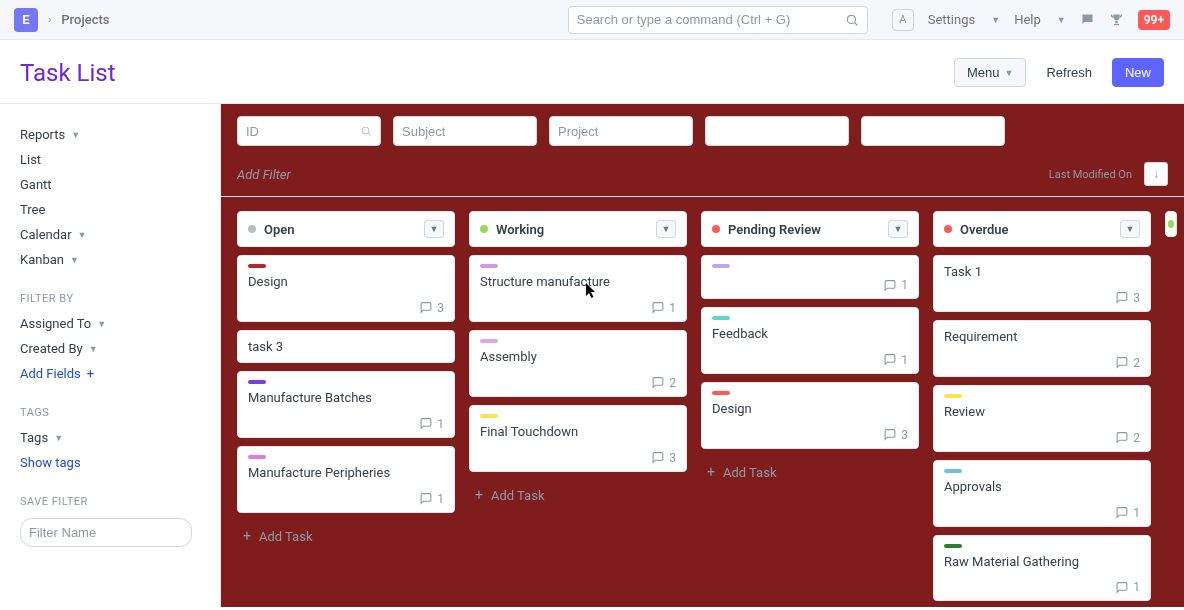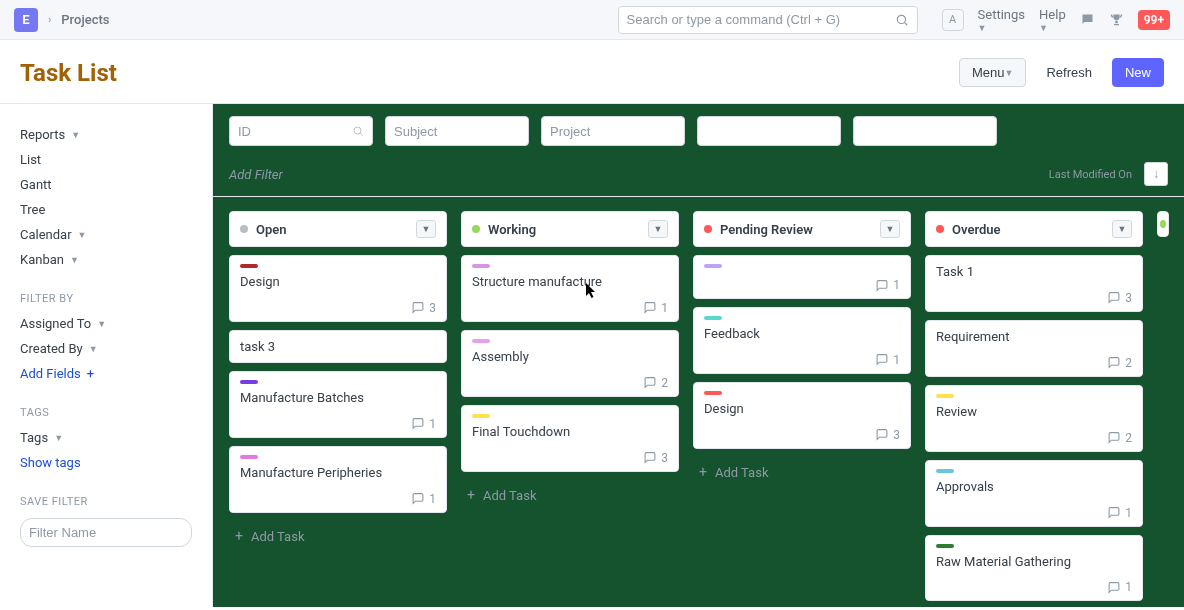--- a/index.html
+++ b/index.html
@@ -49,39 +49,39 @@
     flex:1; border:none; outline:none; font-size:13px; background:transparent;
     color:#36414c;
   }
   .searchbox input::placeholder { color:#8d99a6; }
   .searchbox .mag { color:#8d99a6; }
   .top-right { display:flex; align-items:center; gap:14px; margin-left:14px; color:#6c7680; }
   .avatar-sq {
     width:22px;height:22px;border:1px solid #d1d8dd;border-radius:4px;
     display:flex;align-items:center;justify-content:center;color:#8d99a6;font-size:11px;
   }
-  .top-right .menu { display:flex;align-items:flex-start;gap:1px;cursor:pointer;flex-direction:column; }
+  .top-right .menu { display:flex;align-items:center;gap:16px;cursor:pointer; }
   .caret { font-size:9px; color:#8d99a6; }
   .top-icon { color:#8d99a6; cursor:pointer; }
   .badge-99 {
     background:#ff5858;color:#fff;border-radius:4px;
     padding:3px 6px;font-weight:600;font-size:12px;
   }
 
   
   .page-header {
     display:flex;align-items:center;
     padding: 18px 20px 16px 20px;
     border-bottom:1px solid #e3e8ef;
   }
-  .page-title { font-size:24px; font-weight:700; color:#a16207; flex:1;}
+  .page-title { font-size:24px; font-weight:400; color:#6d28d9; flex:1;}
   .btn {
     border:1px solid #d1d8dd;background:#f5f7fa;border-radius:4px;
     padding:6px 12px;font-size:13px;color:#36414c;cursor:pointer;
-    display:inline-flex;align-items:center;
+    display:inline-flex;align-items:center;gap:5px;
   }
   .btn + .btn { margin-left:8px; }
   .btn.primary { background:#5e64ff;border-color:#5e64ff;color:#fff; }
   .btn.flat { background:transparent;border:none; }
 
   
   .layout { display:flex; height: calc(610px - 40px - 67px); }
   .sidebar {
     width: 212px; padding: 18px 20px;
     border-right: 0;
@@ -94,22 +94,23 @@
     margin-top:20px;margin-bottom:6px;font-weight:400;
   }
   .sb-muted { color:#1d4ed8; }
   .sb-input {
     width:100%;border:1px solid #d1d8dd;border-radius:12px;padding:6px 8px;
     font-size:13px;margin-top:4px;
   }
   .sb-input::placeholder{color:#8d99a6;}
 
   .main {
-    flex:1; background:#14532d; overflow:hidden;
+    flex:1; background:#7f1d1d; overflow:hidden;
     border-left:1px solid #e3e8ef;
+    margin-left:8px;
   }
 
   
   .filter-row {
     display:flex;gap:12px;padding:12px 16px;align-items:center;
   }
   .filter-input {
     height:30px;border:1px solid #d1d8dd;border-radius:4px;background:#fff;
     padding:0 8px;display:flex;align-items:center;color:#8d99a6;
     width:144px;

